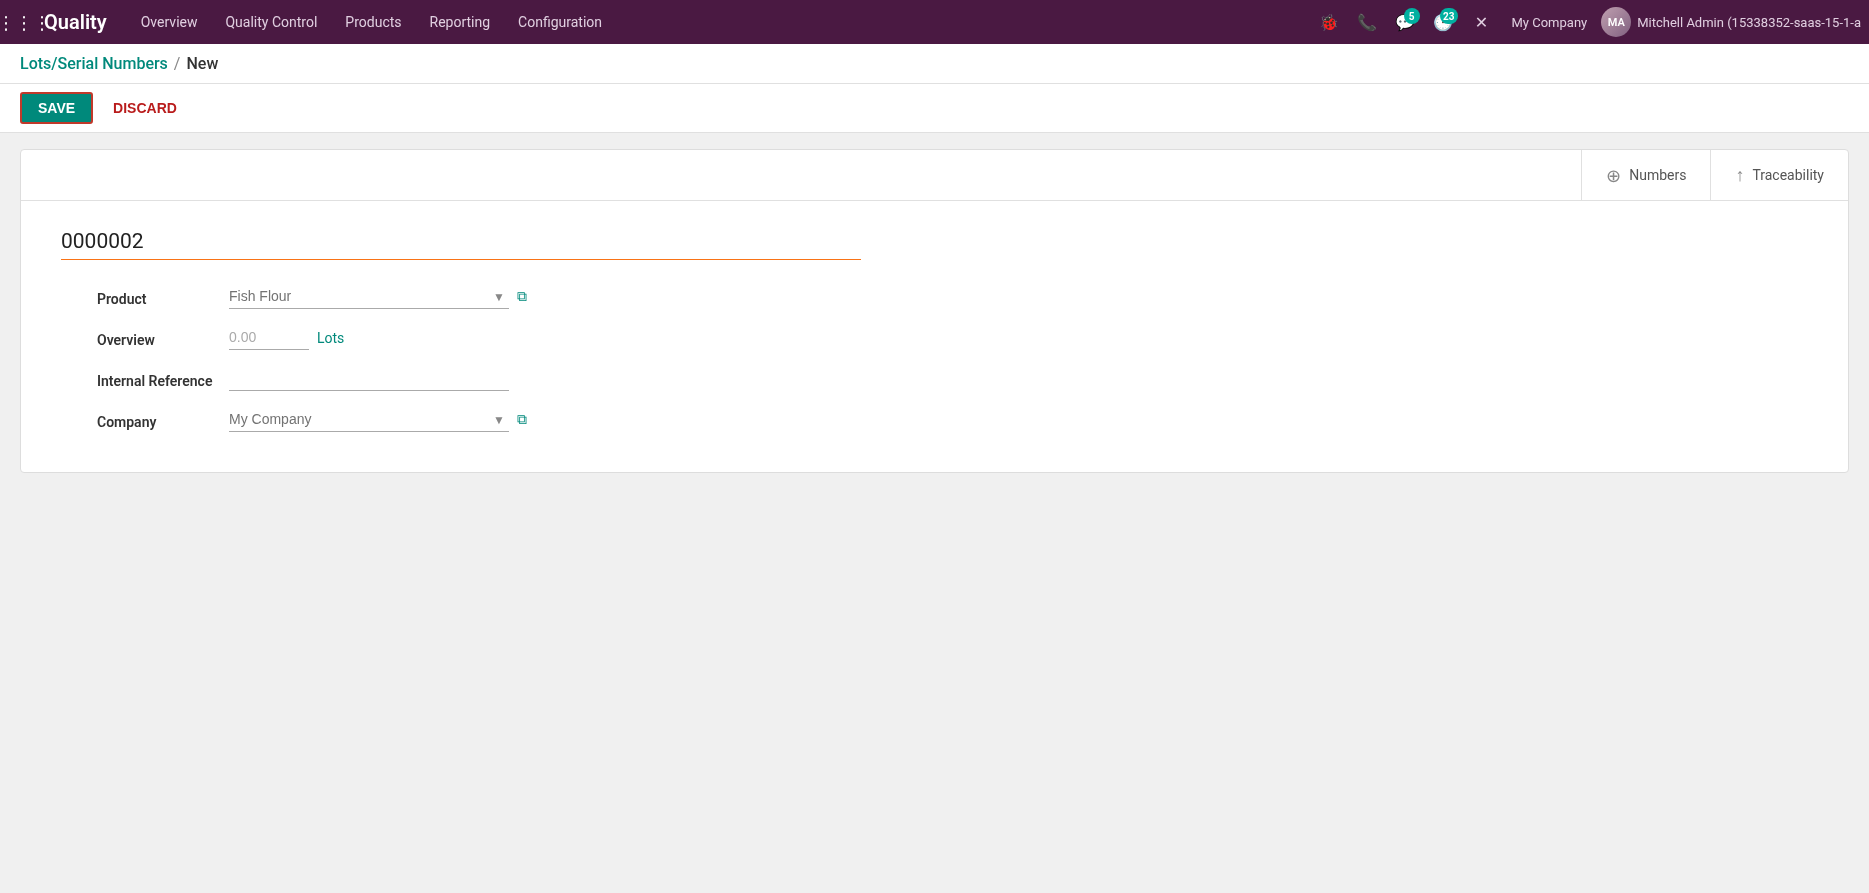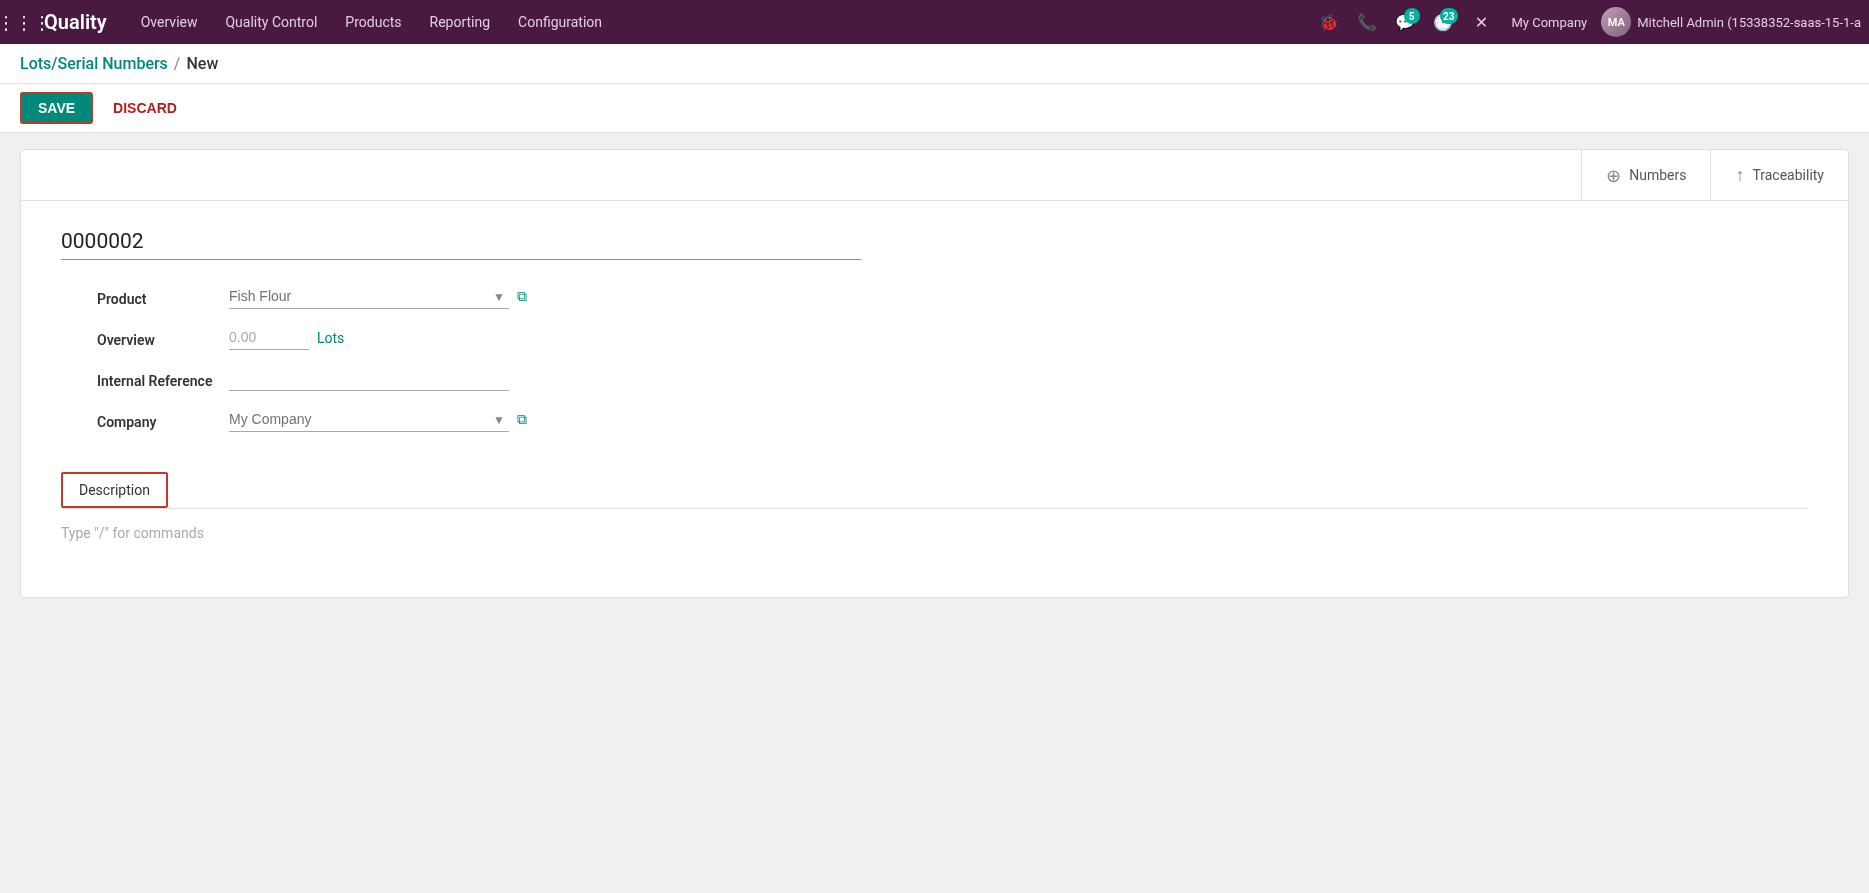--- a/index.html
+++ b/index.html
@@ -290,20 +290,15 @@
               <option>My Company</option>
             </select>
             <span class="select-arrow">▼</span>
           </div>
           <span class="external-link-icon">⧉</span>
         </div>
 
       </div>
     </div>
 
-    <div class="description-tab-section">
-      <div class="description-tab">Description</div>
-      <hr class="description-divider">
-      <div class="description-placeholder" contenteditable="true" style="">Type "/" for commands</div>
-    </div>
 
   </div>
 </div>
 
 </body></html>

